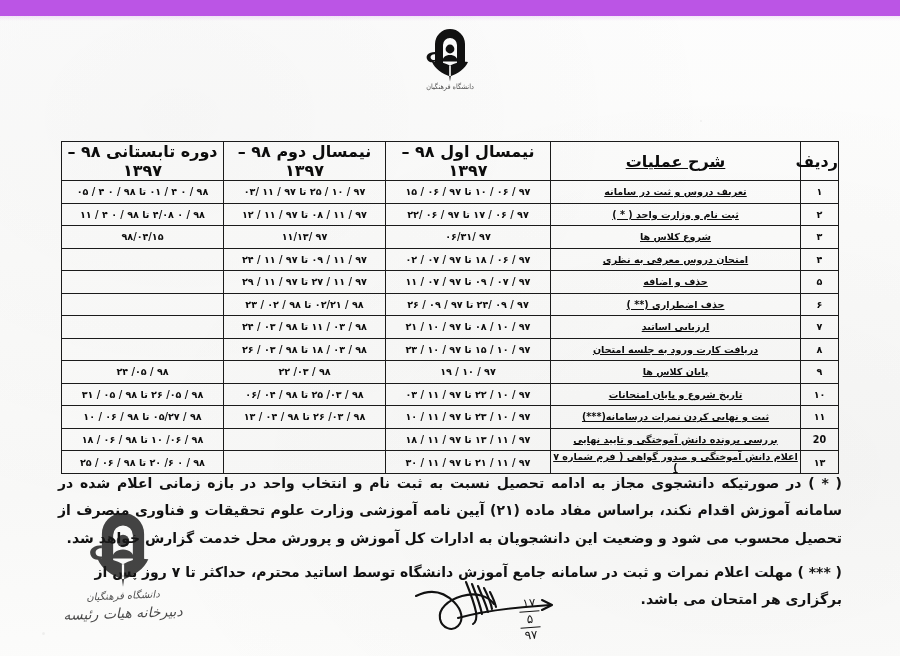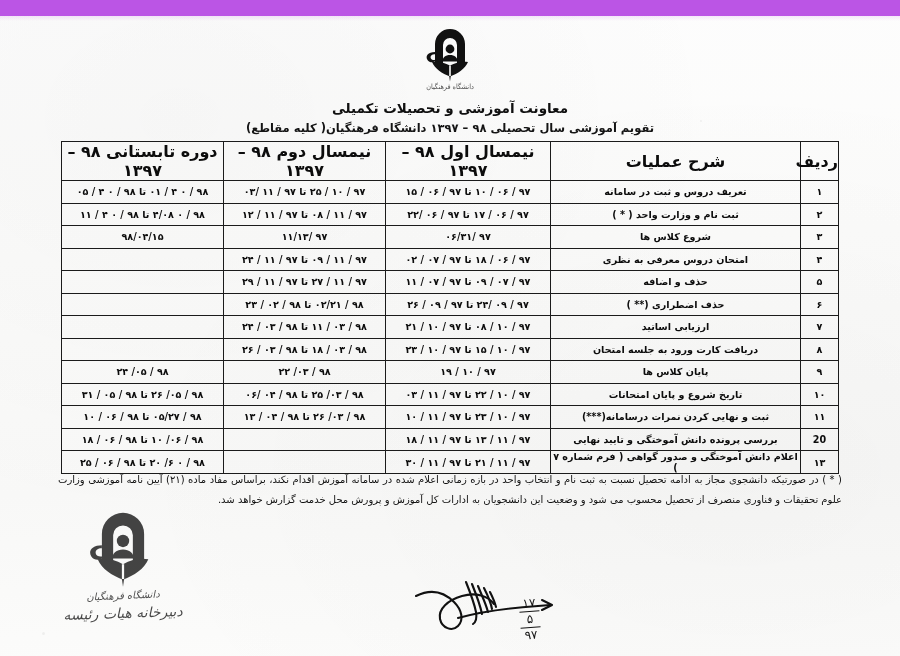--- a/index.html
+++ b/index.html
@@ -113,21 +113,21 @@
   table.cal th {
     height: 25px;
     font-size: 16px;
     font-weight: bold;
   }
   table.cal td {
     height: 21.5px;
     font-size: 9.6px;
     font-weight: bold;
   }
-  td.desc, th.desc { text-align: center; }
+  td.desc, th.desc { text-align: center; text-decoration: underline; }
   td.num, th.num { font-size: 10px; }
   td.date { letter-spacing: .1px; }
 
   
   col.c-radif  { width: 38px; }
   col.c-desc   { width: 250px; }
   col.c-sem1   { width: 165px; }
   col.c-sem2   { width: 162px; }
   col.c-summer { width: 162px; }
 
@@ -135,22 +135,22 @@
   #notes {
     position: absolute;
     top: 470px;
     left: 58px;
     width: 784px;
     text-align: justify;
     text-align-last: right;
     direction: rtl;
   }
   .note {
-    font-size: 10px;
-    font-weight: normal;
+    font-size: 14px;
+    font-weight: bold;
     color: #111111;
     line-height: 1.95;
     margin-bottom: 3px;
   }
   .note.n1 { text-align: justify; text-align-last: right; }
   .note.n2, .note.n3 { text-align: right; }
   .note.n2 { margin-top: 9px; }
   .note.n3 { margin-top: 7px; }
 
   
@@ -239,24 +239,20 @@
         <path d="M9 36 C14 35 21 36 27 39.5 C33 36 40 35 45 36 C42 43 35 47.5 27 50.5 C19 47.5 12 43 9 36 Z" fill="#111111"></path>
 
         <path d="M27 39.5 L27 50.5" stroke="#fbfbfa" stroke-width="1.6" fill="none"></path>
 
         <path d="M26.2 50 L27 55.5 L27.8 50 Z" fill="#111111"></path>
       </svg>
       <div class="logo-caption">دانشگاه فرهنگیان</div>
     </div>
   </div>
 
-  <div id="heading-block">
-    <div id="doc-title">معاونت آموزشی و تحصیلات تکمیلی</div>
-    <div id="doc-subtitle">تقویم آموزشی سال تحصیلی ۹۸ – ۱۳۹۷ دانشگاه فرهنگیان( کلیه مقاطع)</div>
-  </div>
 
   <div id="cal-table-wrap">
     <table class="cal">
       <colgroup>
         <col class="c-radif">
           <col class="c-desc">
           <col class="c-sem1">
           <col class="c-sem2">
           <col class="c-summer">
       </colgroup>
@@ -360,20 +356,21 @@
           <td class="date">۹۷ / ۱۱ / ۲۱ تا ۹۷ / ۱۱ / ۳۰</td>
           <td class="date"></td>
           <td class="date">۹۸ / ۰ ۶/ ۲۰ تا ۹۸ / ۰۶ / ۲۵</td>
         </tr>
       </tbody>
     </table>
   </div>
 
   <div id="notes">
     <div class="note n1">( * ) در صورتیکه دانشجوی مجاز به ادامه تحصیل نسبت به ثبت نام و انتخاب واحد در بازه زمانی اعلام شده در سامانه آموزش اقدام نکند، براساس مفاد ماده (۲۱) آیین نامه آموزشی وزارت علوم تحقیقات و فناوری منصرف از تحصیل محسوب می شود و وضعیت این دانشجویان به ادارات کل آموزش و پرورش محل خدمت گزارش خواهد شد.</div>
+    <div class="note n3">( *** ) مهلت اعلام نمرات و ثبت در سامانه جامع آموزش دانشگاه توسط اساتید محترم، حداکثر تا ۷ روز پس از برگزاری هر امتحان می باشد.</div>
   </div>
 
   <div id="stamp">
     <svg width="76" height="80" viewBox="0 0 54 56" aria-hidden="true" style="opacity:.92">
       <path d="M12 40 L12 18 A15 15 0 0 1 42 18 L42 40 L34 40 L34 19 A7 7 0 0 0 20 19 L20 40 Z" fill="#1a1a1a"></path>
       <path d="M12 26 C5 26 2 30 4.5 34 C6.6 37.4 12 37 13.6 33.6 C11 34.6 8 34 7.6 31.8 C7.2 29.4 9.4 28 12 28.2 Z" fill="#1a1a1a"></path>
       <circle cx="27" cy="23" r="4.4" fill="#1a1a1a"></circle>
       <path d="M27 29 C22.4 29 19.4 31.6 19.4 35.4 L34.6 35.4 C34.6 31.6 31.6 29 27 29 Z" fill="#1a1a1a"></path>
       <path d="M9 36 C14 35 21 36 27 39.5 C33 36 40 35 45 36 C42 43 35 47.5 27 50.5 C19 47.5 12 43 9 36 Z" fill="#1a1a1a"></path>
       <path d="M27 39.5 L27 50.5" stroke="#fbfbfa" stroke-width="1.6" fill="none"></path>

